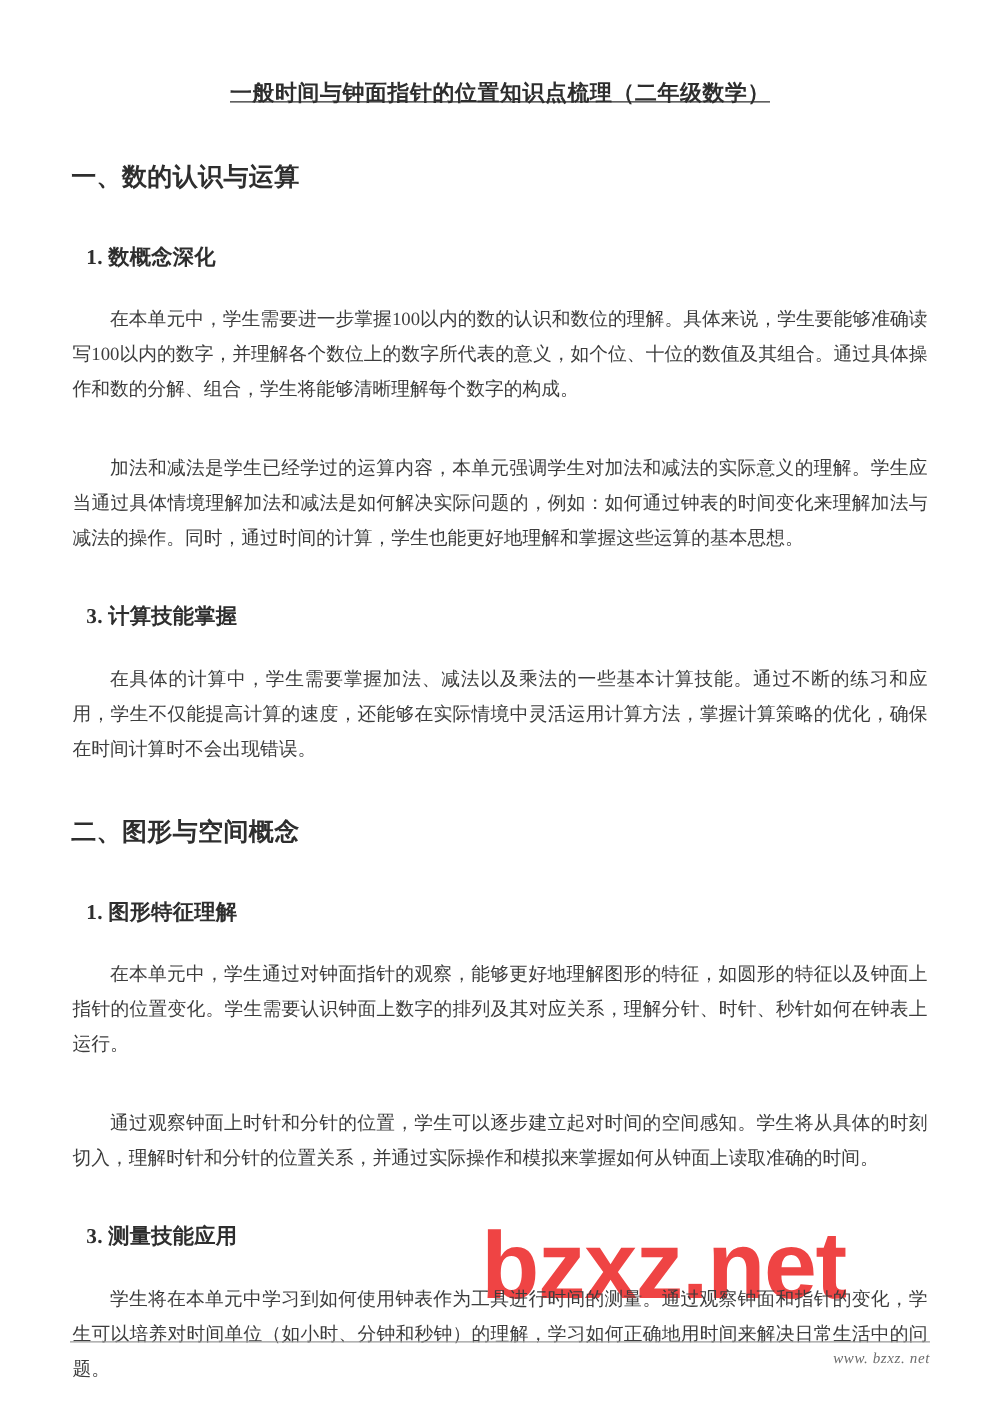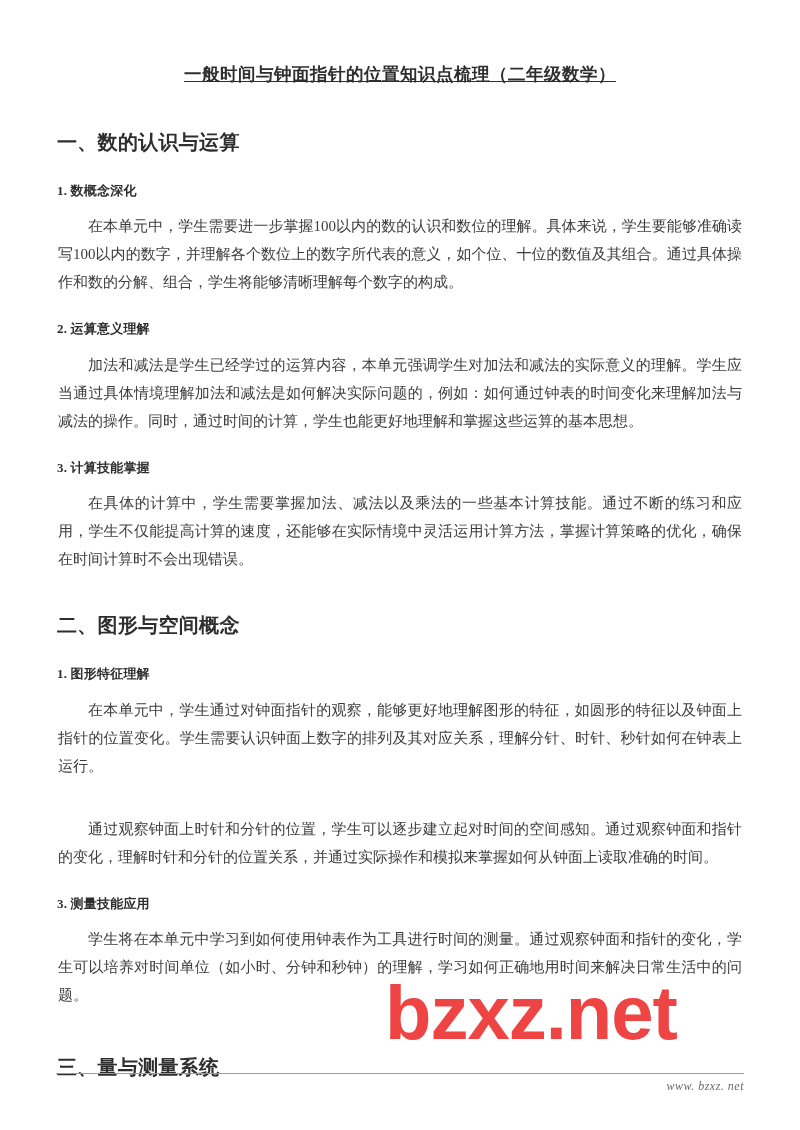--- a/index.html
+++ b/index.html
@@ -64,24 +64,24 @@
     font-size: 20px;
     font-weight: 700;
     color: #2e2e2e;
     margin: 0;
     padding: 0;
     line-height: 1.5;
     letter-spacing: 0.3px;
   }
 
   h3.sub-title {
-    font-size: 13px;
+    font-size: 17px;
     font-weight: 700;
     color: #2e2e2e;
-    margin: 0;
+    margin: 12px;
     padding: 0;
     line-height: 1.5;
     letter-spacing: 0.2px;
   }
 
   p.body-text {
     font-size: 15px;
     line-height: 28px;
     margin: 1px;
     padding: 0;
@@ -134,40 +134,39 @@
     <div class="sp-title-to-h2"></div>
 
     <h2 class="section-title">一、数的认识与运算</h2>
     <div class="sp-h2-to-h3"></div>
 
     <h3 class="sub-title">1. 数概念深化</h3>
     <div class="sp-h3-to-p"></div>
     <p class="body-text">在本单元中，学生需要进一步掌握100以内的数的认识和数位的理解。具体来说，学生要能够准确读写100以内的数字，并理解各个数位上的数字所代表的意义，如个位、十位的数值及其组合。通过具体操作和数的分解、组合，学生将能够清晰理解每个数字的构成。</p>
     <div class="sp-p-to-h3"></div>
 
-    <h3 class="sub-title">2. 运算意义理解</h3>
     <div class="sp-h3-to-p"></div>
     <p class="body-text">加法和减法是学生已经学过的运算内容，本单元强调学生对加法和减法的实际意义的理解。学生应当通过具体情境理解加法和减法是如何解决实际问题的，例如：如何通过钟表的时间变化来理解加法与减法的操作。同时，通过时间的计算，学生也能更好地理解和掌握这些运算的基本思想。</p>
     <div class="sp-p-to-h3"></div>
 
     <h3 class="sub-title">3. 计算技能掌握</h3>
     <div class="sp-h3-to-p"></div>
     <p class="body-text">在具体的计算中，学生需要掌握加法、减法以及乘法的一些基本计算技能。通过不断的练习和应用，学生不仅能提高计算的速度，还能够在实际情境中灵活运用计算方法，掌握计算策略的优化，确保在时间计算时不会出现错误。</p>
     <div class="sp-p-to-h2"></div>
 
     <h2 class="section-title">二、图形与空间概念</h2>
     <div class="sp-h2-to-h3"></div>
 
     <h3 class="sub-title">1. 图形特征理解</h3>
     <div class="sp-h3-to-p"></div>
     <p class="body-text">在本单元中，学生通过对钟面指针的观察，能够更好地理解图形的特征，如圆形的特征以及钟面上指针的位置变化。学生需要认识钟面上数字的排列及其对应关系，理解分针、时针、秒针如何在钟表上运行。</p>
     <div class="sp-p-to-h3"></div>
 
     <div class="sp-h3-to-p"></div>
-    <p class="body-text">通过观察钟面上时针和分针的位置，学生可以逐步建立起对时间的空间感知。通过观察钟面和指针的变化，理解时针和分针的位置关系，并通过实际操作和模拟来掌握如何从钟面上读取准确的时间。</p>
+    <p class="body-text">通过观察钟面上时针和分针的位置，学生可以逐步建立起对时间的空间感知。学生将从具体的时刻切入，理解时针和分针的位置关系，并通过实际操作和模拟来掌握如何从钟面上读取准确的时间。</p>
     <div class="sp-p-to-h3"></div>
 
     <h3 class="sub-title">3. 测量技能应用</h3>
     <div class="sp-h3-to-p"></div>
     <p class="body-text">学生将在本单元中学习到如何使用钟表作为工具进行时间的测量。通过观察钟面和指针的变化，学生可以培养对时间单位（如小时、分钟和秒钟）的理解，学习如何正确地用时间来解决日常生活中的问题。</p>
     <div class="sp-p-to-h2-wide"></div>
 
     <h2 class="section-title">三、量与测量系统</h2>
 
   </div>

